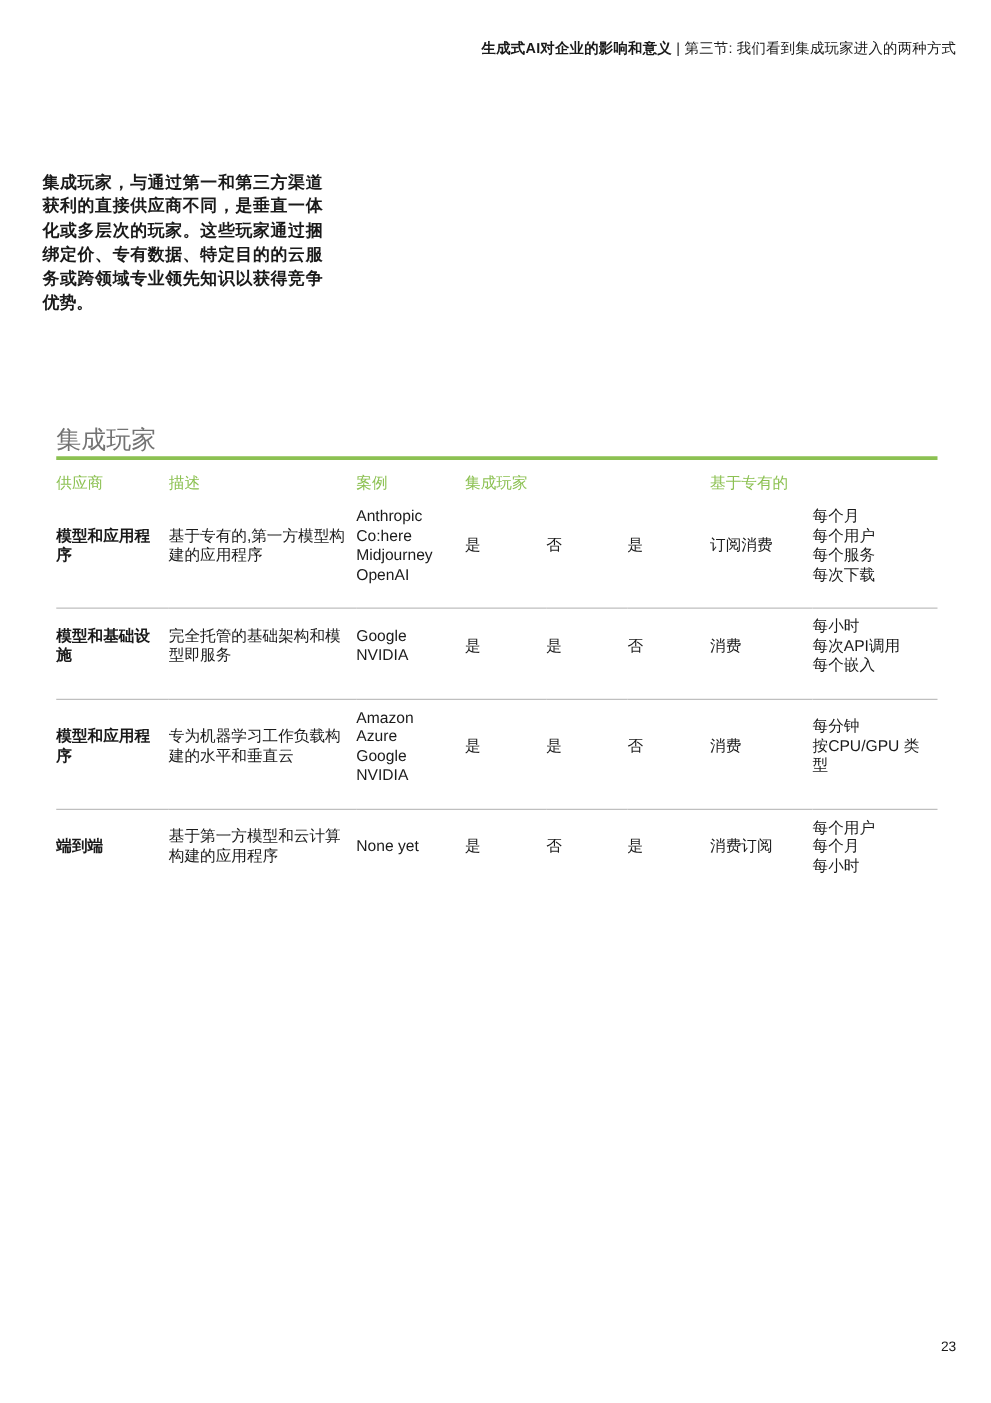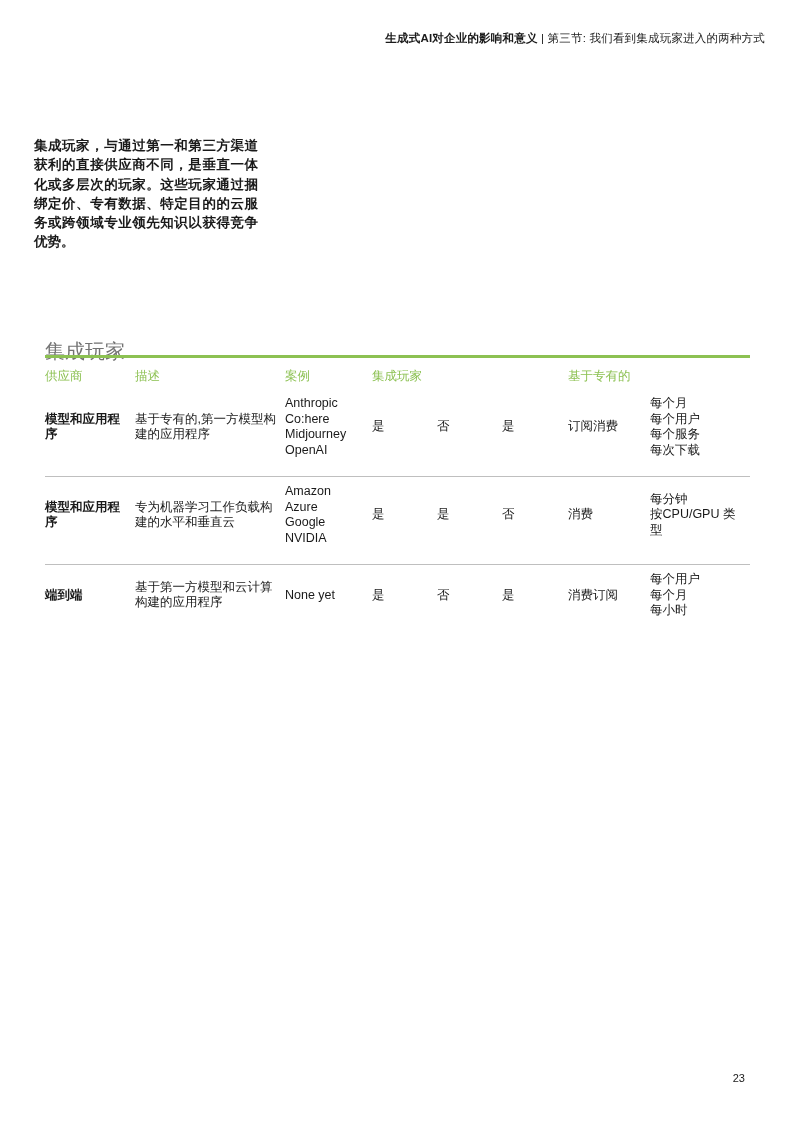--- a/index.html
+++ b/index.html
@@ -47,21 +47,21 @@
   .section-title {
     position: absolute;
     top: 338px; left: 45px;
     font-size: 20px;
     color: #737373;
   }
 
   
   .table-wrap {
     position: absolute;
-    top: 355px; left: 45px;
+    top: 365px; left: 45px;
     width: 705px;
   }
   .green-bar {
     height: 3px;
     background: #8CC152;
   }
   table.players {
     width: 705px;
     border-collapse: collapse;
     table-layout: fixed;
@@ -86,21 +86,21 @@
     white-space: pre-line;
   }
   td.cell-supplier { padding-right: 20px; font-weight: bold; }
   td.cell-description { padding-right: 16px; }
   tbody tr { border-bottom: 1px solid #BFBFBF; }
   tbody tr:last-child { border-bottom: none; }
 
   
   .page-number {
     position: absolute;
-    top: 1072px; right: 48px;
+    top: 1072px; right: 28px;
     font-size: 11px;
     color: #1a1a1a;
   }
 </style>
 </head>
 <body>
 
 <div class="page-header">
   <span class="bold">生成式AI对企业的影响和意义</span>
   <span>|</span>
@@ -146,20 +146,33 @@
         <td>是</td>
         <td>否</td>
         <td>是</td>
         <td>订阅消费</td>
         <td>每个月
 每个用户
 每个服务
 每次下载</td>
       </tr>
       <tr>
+        <td class="cell-supplier">模型和基础设施</td>
+        <td class="cell-description">完全托管的基础架构和模型即服务</td>
+        <td>Google
+NVIDIA</td>
+        <td>是</td>
+        <td>是</td>
+        <td>否</td>
+        <td>消费</td>
+        <td>每小时
+每次API调用
+每个嵌入</td>
+      </tr>
+      <tr>
         <td class="cell-supplier">模型和应用程序</td>
         <td class="cell-description">专为机器学习工作负载构建的水平和垂直云</td>
         <td>Amazon
 Azure
 Google
 NVIDIA</td>
         <td>是</td>
         <td>是</td>
         <td>否</td>
         <td>消费</td>

